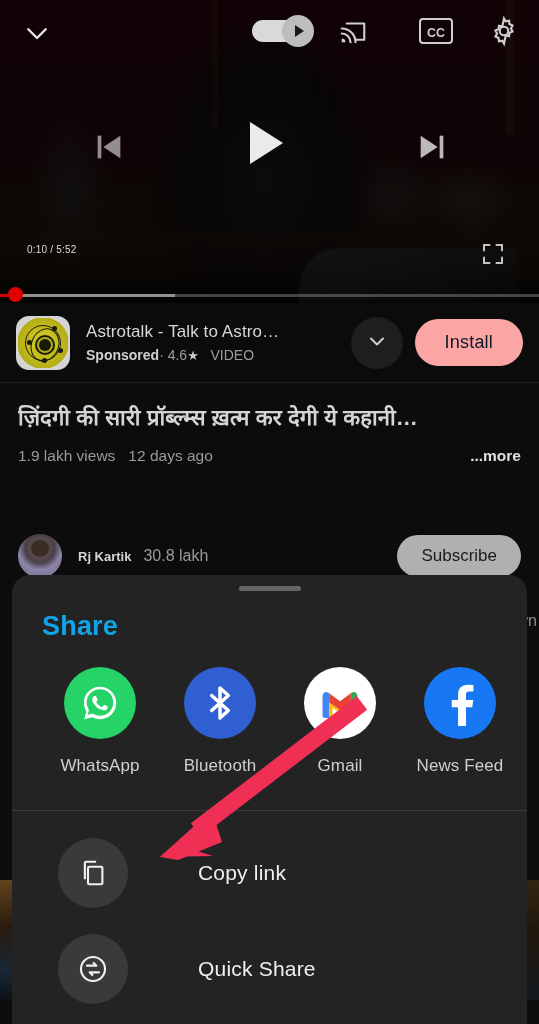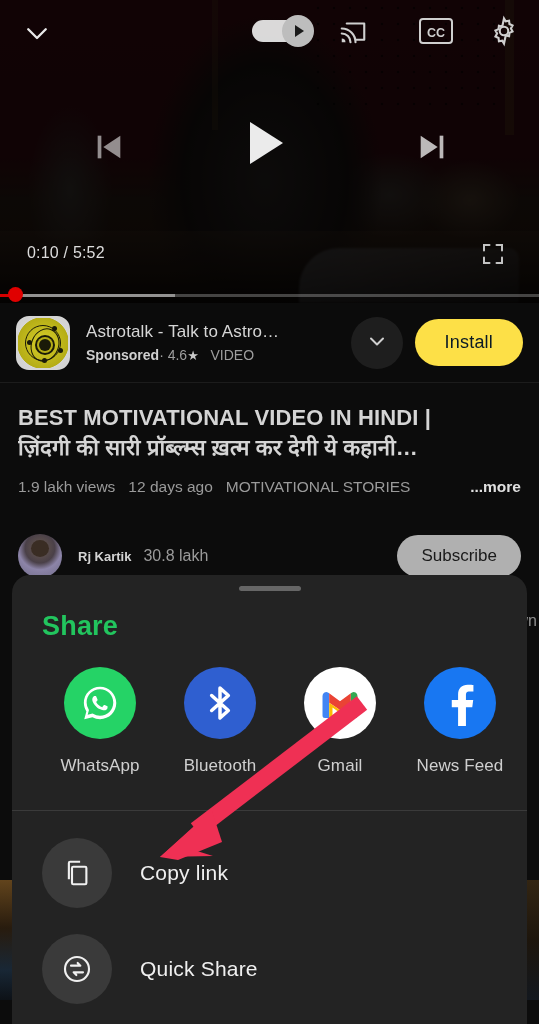--- a/index.html
+++ b/index.html
@@ -83,21 +83,21 @@
     width: 0; height: 0;
     border-left: 33px solid rgba(255,255,255,.92);
     border-top: 21px solid transparent;
     border-bottom: 21px solid transparent;
   }
   .prev-btn { position: absolute; left: 92px; top: 130px; opacity: .55; }
   .next-btn { position: absolute; left: 415px; top: 130px; opacity: .72; }
 
   .timestamp {
     position: absolute; left: 27px; top: 244px;
-    font-size: 16px; color: #ddd; letter-spacing: .2px;
+    font-size: 10px; color: #ddd; letter-spacing: .2px;
   }
   .fullscreen-btn { position: absolute; left: 481px; top: 242px; width: 24px; height: 24px; opacity:.88; }
 
   .progress-track {
     position: absolute; left: 0; bottom: 6px; width: 539px; height: 3px;
     background: rgba(255,255,255,.26);
   }
   .progress-buffer { position:absolute; left:0; top:0; height:100%; width: 175px; background: rgba(255,255,255,.42); }
   .progress-fill { position: absolute; left: 0; top: 0; height: 100%; width: 16px; background: #d30000; }
   .progress-knob {
@@ -141,21 +141,21 @@
   .ad-sub b { color: #d0d0d0; font-weight: 700; margin-top: 32px; }
   .ad-sub .star { color: #c9c9c9; font-size: 13px; }
   .ad-chevron {
     width: 52px; height: 52px; border-radius: 50%; flex: 0 0 52px;
     background: rgba(255,255,255,.08);
     display: flex; align-items: center; justify-content: center;
     margin-right: 12px;
   }
   .ad-install {
     flex: 0 0 auto; padding: 13px 30px; border-radius: 24px;
-    background: #fde047; color: #0a1a26; font-size: 18px; font-weight: 400;
+    background: #fca5a5; color: #0a1a26; font-size: 18px; font-weight: 400;
     letter-spacing: .2px; border: none;
   }
 
   
   .vinfo { position: absolute; left: 0; top: 383px; width: 539px; padding: 20px 18px 0; }
   .vtitle {
     font-size: 22px; line-height: 1.38; color: #d5d5d5; font-weight: 700;
     letter-spacing: .1px;
     white-space: nowrap; overflow: hidden; text-overflow: ellipsis;
   }
@@ -210,21 +210,21 @@
     background: #232323;
     border-radius: 18px 18px 0 0;
     overflow: hidden;
   }
   .grabber {
     position: absolute; left: 50%; top: 11px; transform: translateX(-50%);
     width: 62px; height: 5px; border-radius: 3px; background: #666;
   }
   .sheet-title {
     position: absolute; left: 30px; top: 36px;
-    font-size: 27px; font-weight: 700; color: #22c55e; letter-spacing: .2px;
+    font-size: 27px; font-weight: 700; color: #0ea5e9; letter-spacing: .2px;
   }
   .apps-row {
     position: absolute; left: 0; top: 92px; width: 515px; height: 143px;
     display: flex; padding-left: 28px;
   }
   .app {
     width: 120px; flex: 0 0 120px;
     display: flex; flex-direction: column; align-items: center;
   }
   .app-icon {
@@ -236,22 +236,22 @@
     margin-top: 17px; font-size: 17px; color: #cfcfcf;
     white-space: nowrap; letter-spacing: .1px;
   }
   .gmail-icon { background: #fff; }
   .gmail-icon svg { width: 40px; height: 30px; }
   .sheet-divider {
     position: absolute; left: 0; top: 235px; width: 515px; height: 1px;
     background: #3a3a3a;
   }
   .list-row {
-    position: absolute; left: 0; width: 415px; height: 96px;
-    display: flex; align-items: center; padding-left: 30px;
+    position: absolute; left: 16px; width: 415px; height: 96px;
+    display: flex; align-items: center; padding-left: 30px; gap: 42px;
   }
   .list-row.r1 { top: 250px; }
   .list-row.r2 { top: 346px; }
   .list-icon {
     width: 70px; height: 70px; border-radius: 50%; flex: 0 0 70px;
     background: #3a3a3a;
     display: flex; align-items: center; justify-content: center;
     color: #fff;
   }
   .list-label { margin-left: 28px; font-size: 21px; color: #efefef; letter-spacing: .2px; }
@@ -359,27 +359,25 @@
         <svg viewBox="0 0 24 24" width="24" height="24" fill="none" stroke="#cfcfcf" stroke-width="2" stroke-linecap="round" stroke-linejoin="round">
             <polyline points="6,9.5 12,15.5 18,9.5"></polyline>
           </svg>
       </span>
     </div>
     <button class="ad-install">Install</button>
   </div>
 
   <div class="vinfo">
     <div class="vtitle">
-      <span>BEST MOTIVATIONAL VIDEO IN HINDI |</span>
       <span class="l2">ज़िंदगी की सारी प्रॉब्ल्म्स ख़त्म कर देगी ये कहानी…</span>
     </div>
     <div class="vmeta">
       <span>1.9 lakh views</span>
       <span>12 days ago</span>
-      <span>MOTIVATIONAL STORIES</span>
       <span class="more">...more</span>
     </div>
   </div>
 
   <div class="vchan">
     <div class="avatar"></div>
     <span class="chan-name">Rj Kartik</span>
     <span class="chan-subs">30.8 lakh</span>
     <button class="subscribe-btn">Subscribe</button>
   </div>

